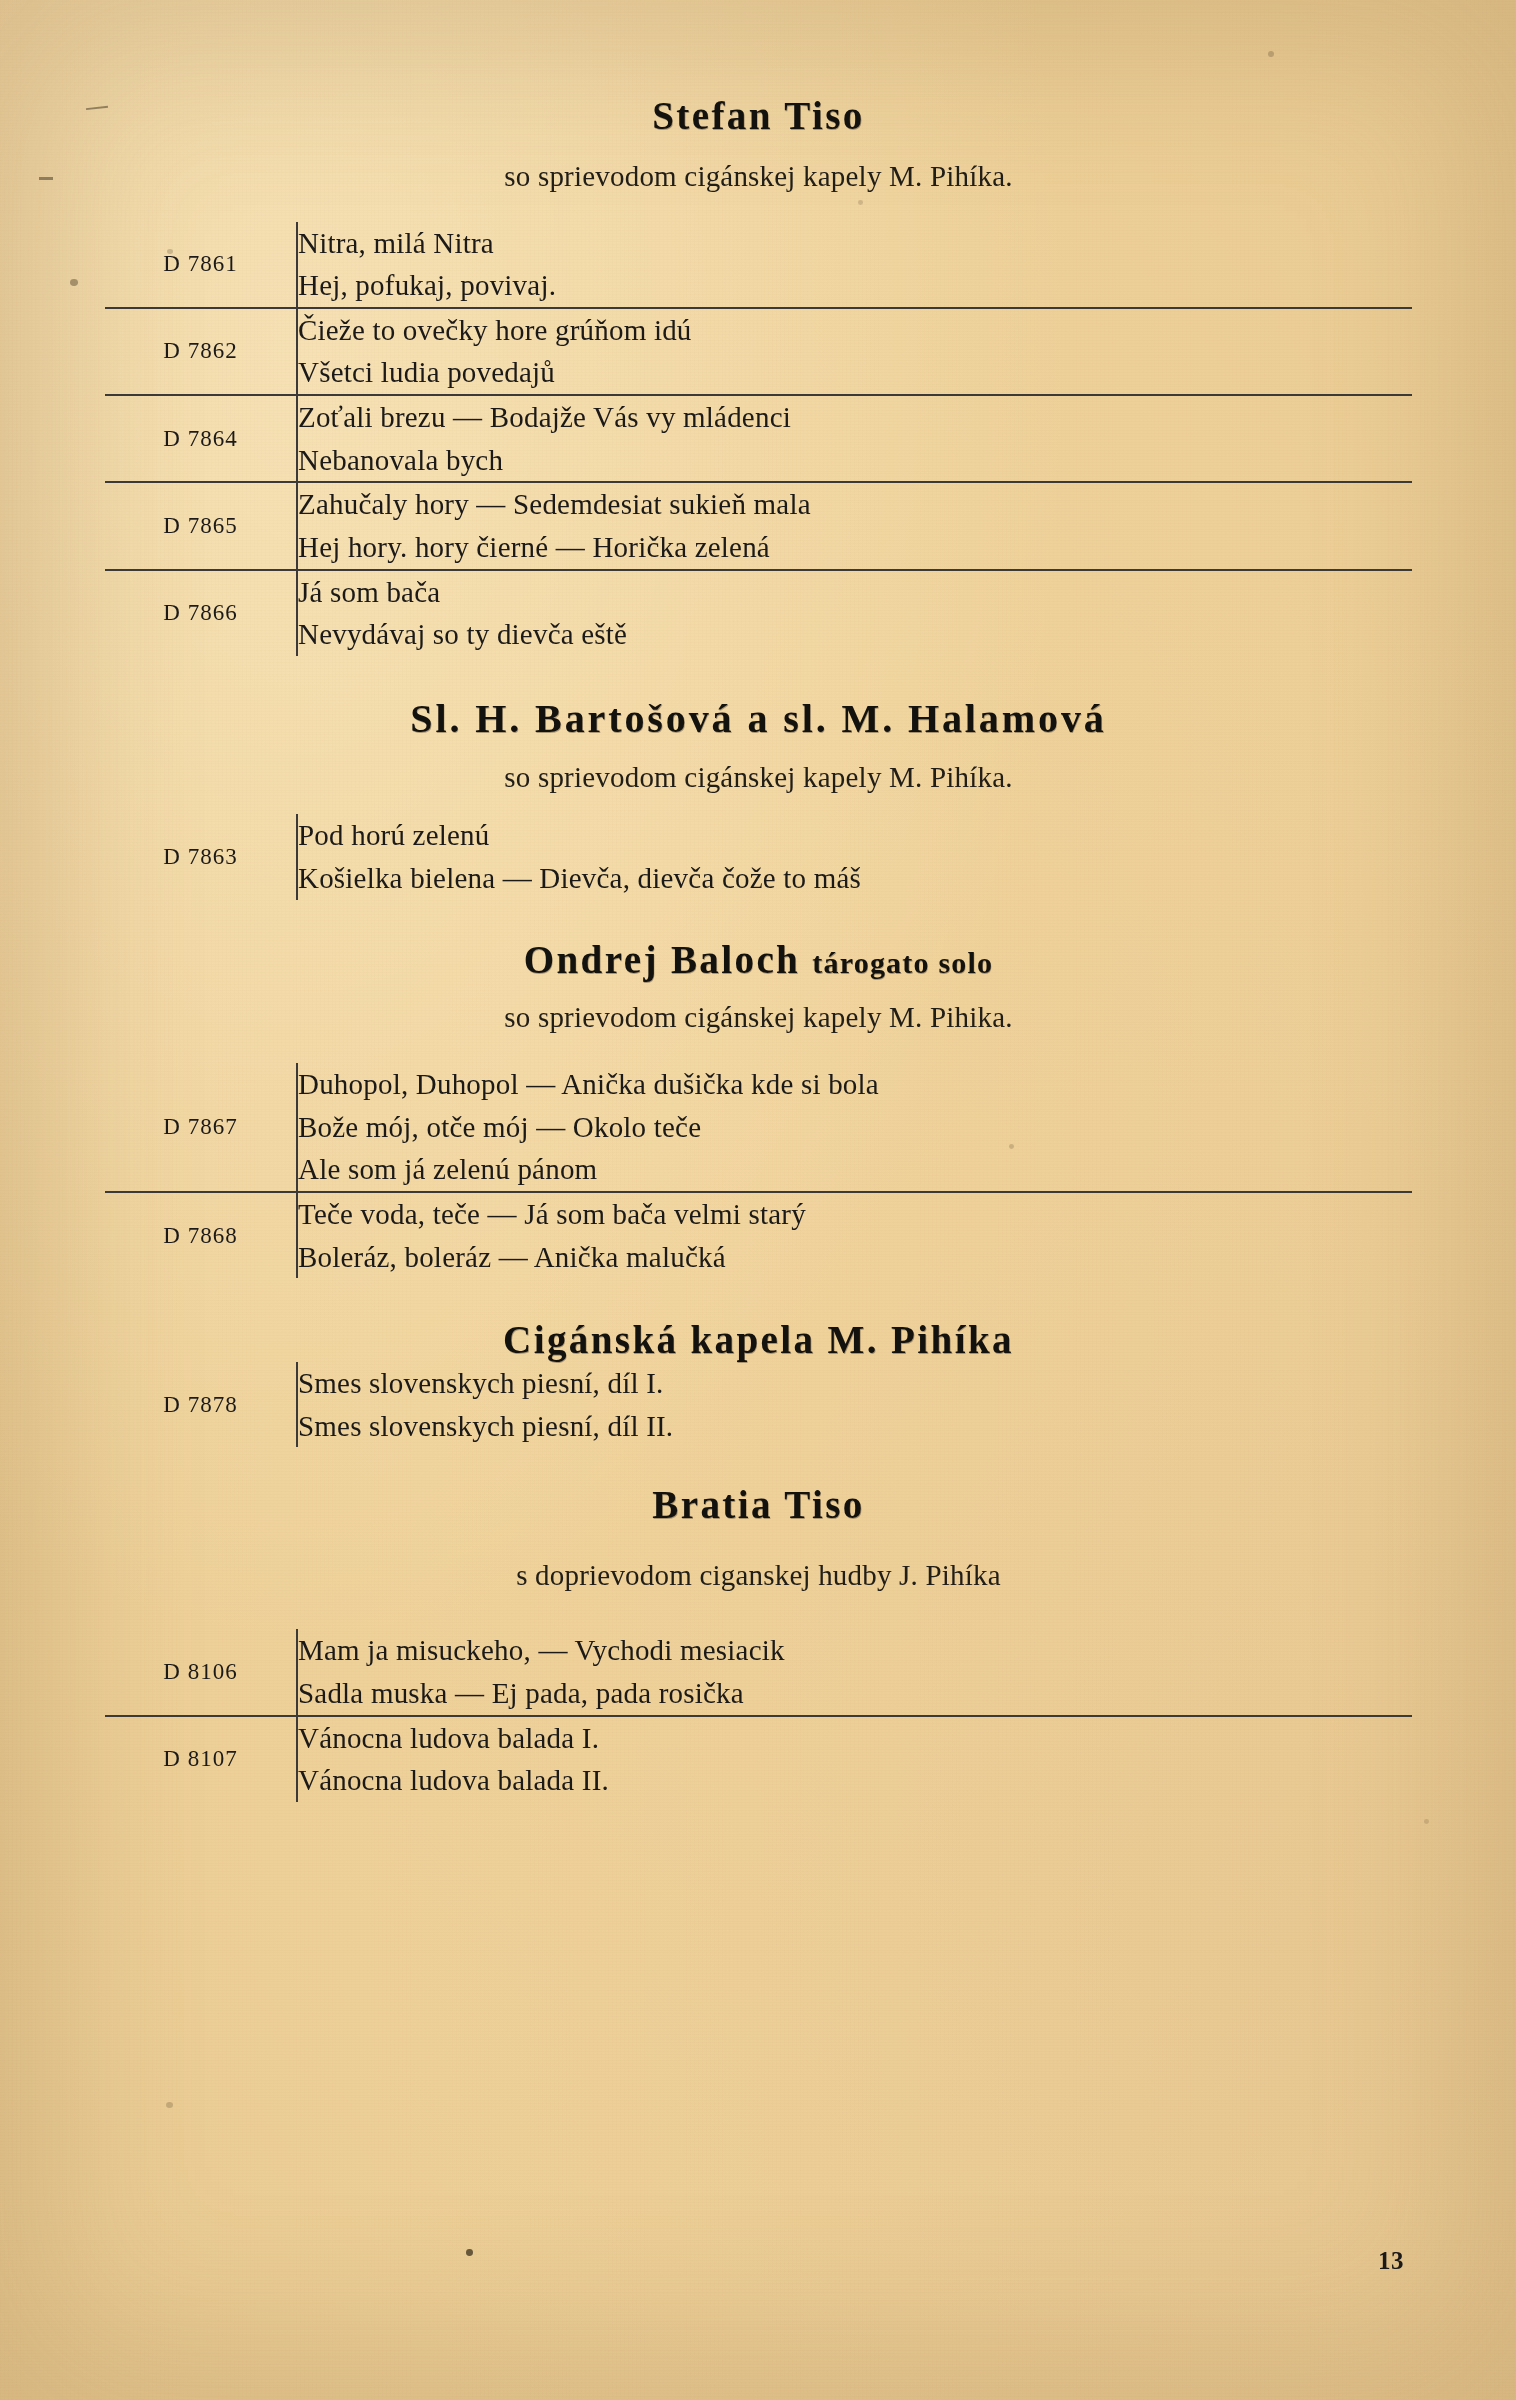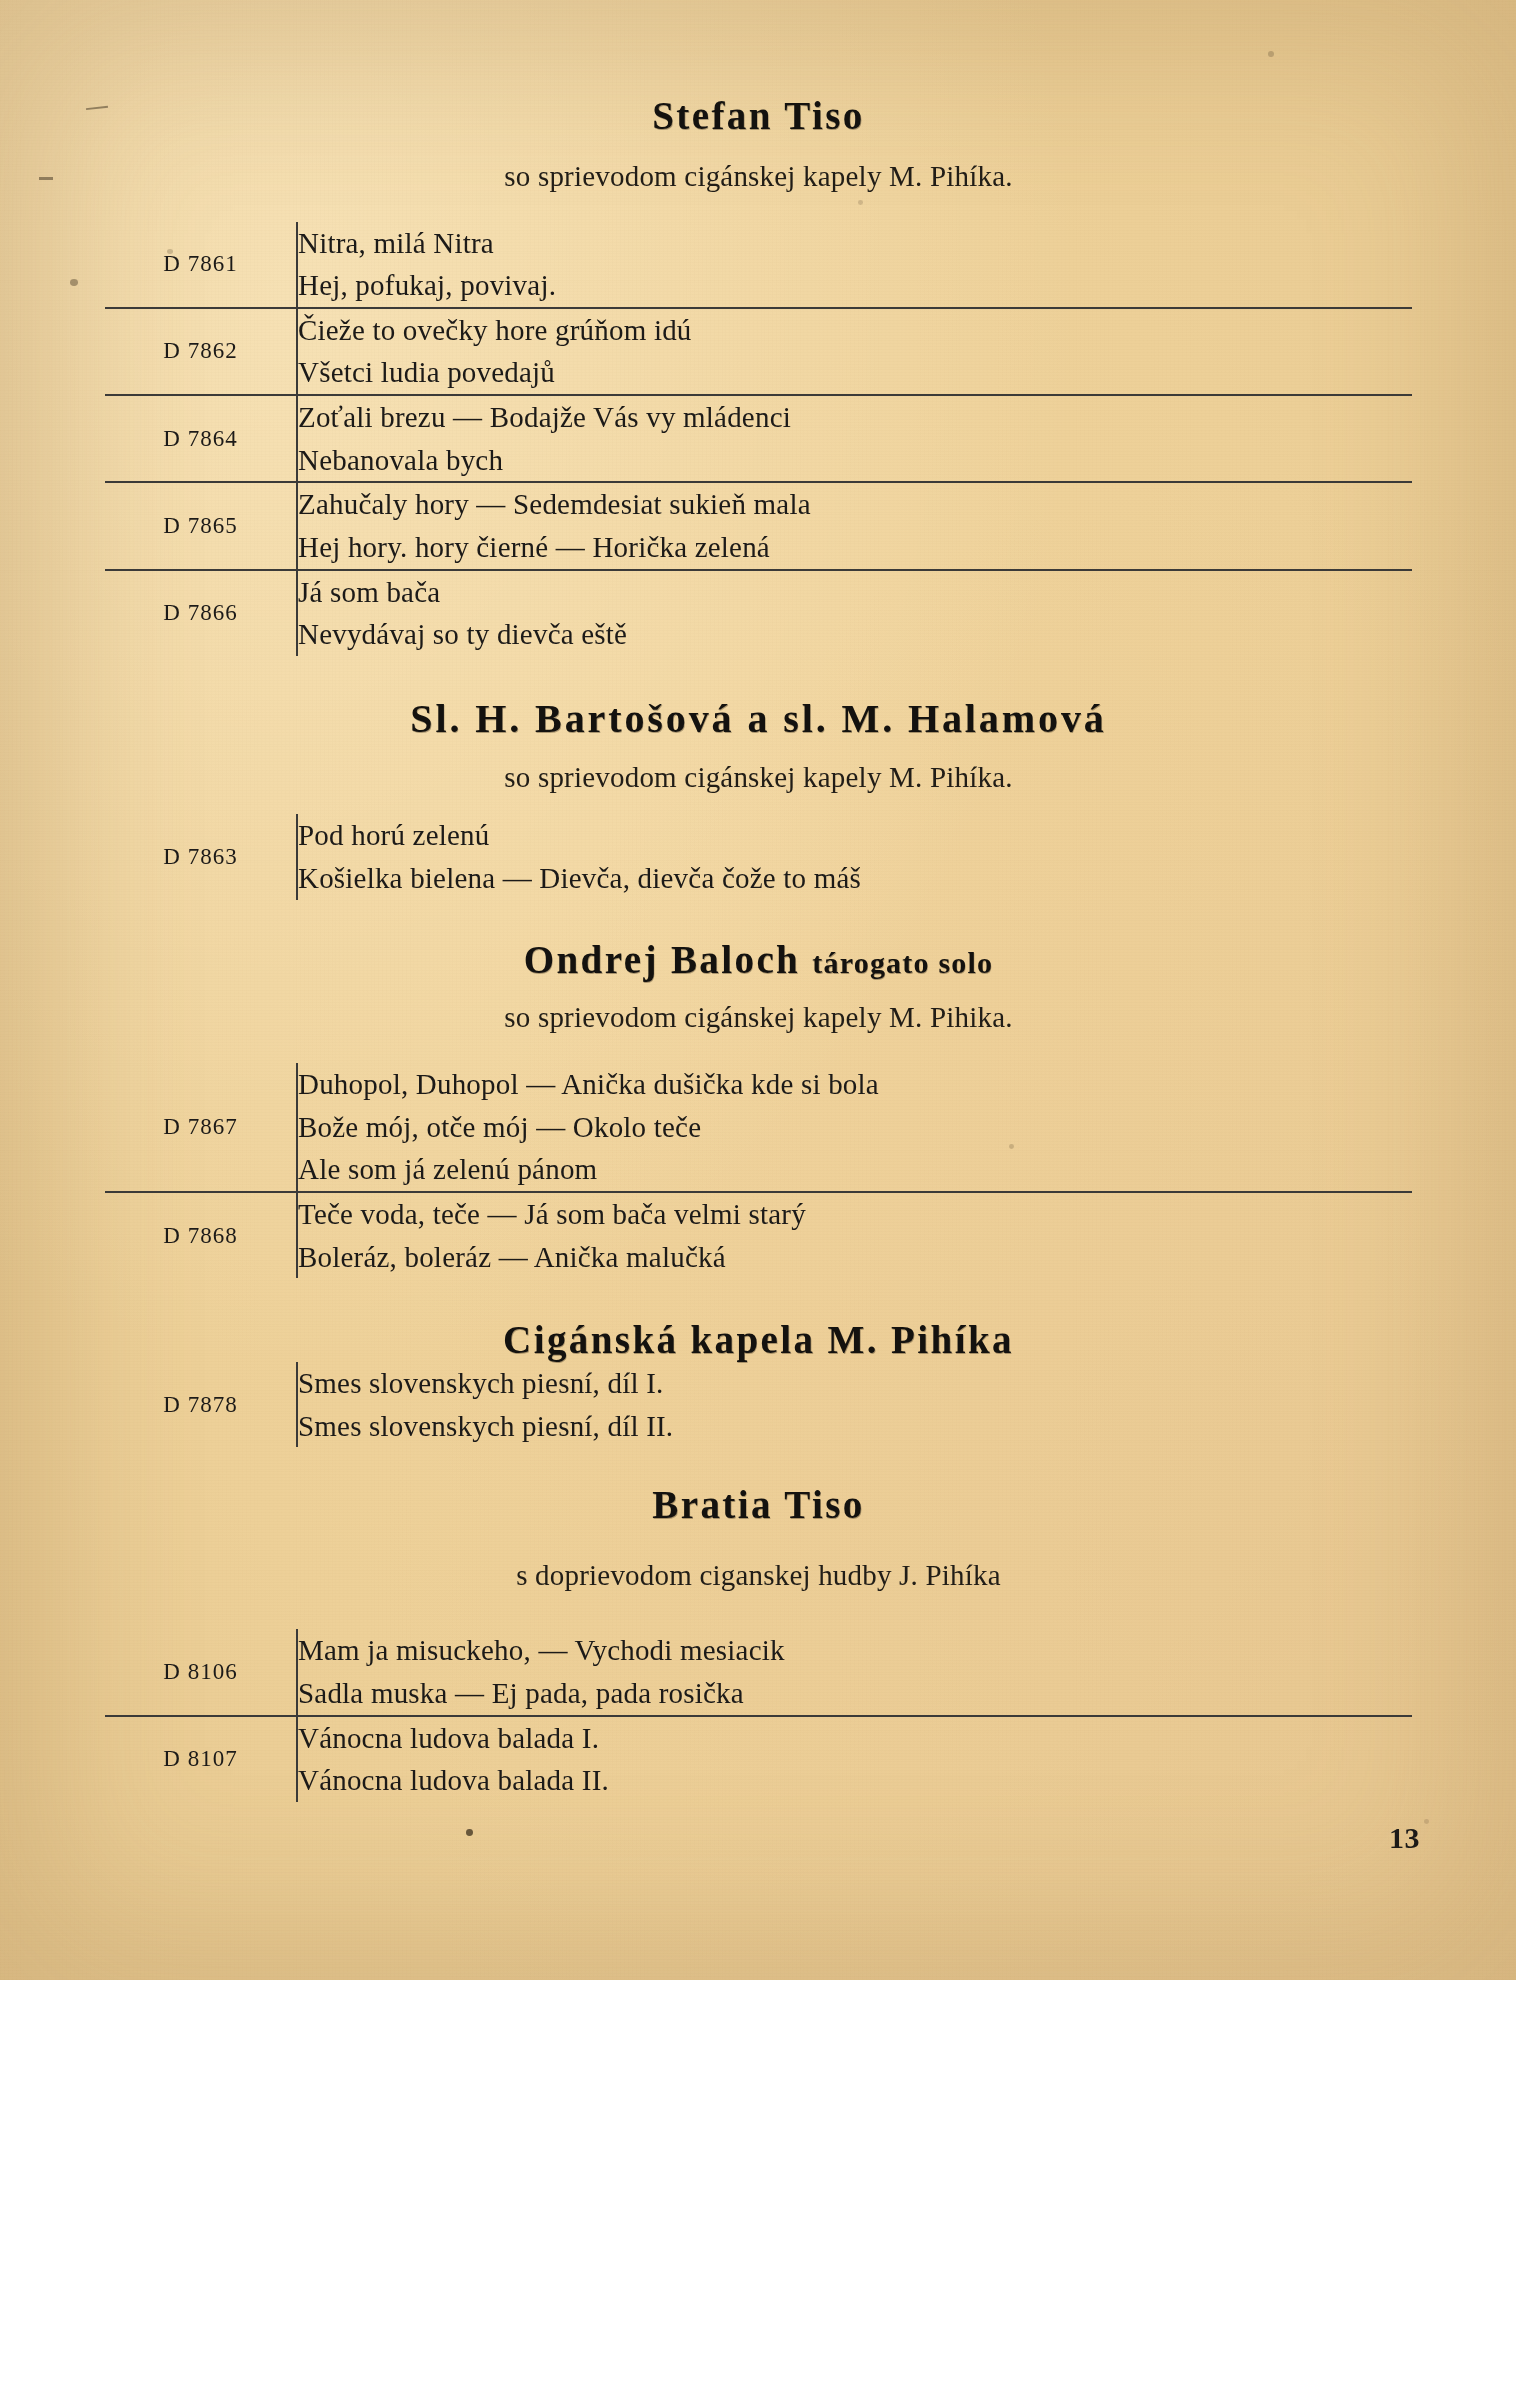--- a/index.html
+++ b/index.html
@@ -3,21 +3,21 @@
 <meta charset="utf-8">
 <style>
   html, body {
     margin: 0;
     padding: 0;
     background: #ffffff;
   }
   .page {
     position: relative;
     width: 1517px;
-    height: 1980px;
+    height: 2400px;
     background: #efd39a;
     background-image:
       radial-gradient(ellipse at 20% 15%, rgba(255,240,205,0.55) 0%, rgba(255,240,205,0) 45%),
       radial-gradient(ellipse at 85% 80%, rgba(228,193,140,0.45) 0%, rgba(228,193,140,0) 50%),
       radial-gradient(ellipse at 50% 50%, rgba(243,214,160,0.6) 0%, rgba(231,199,146,0.25) 60%, rgba(214,180,126,0.35) 100%);
     overflow: hidden;
     font-family: "Liberation Serif", serif;
     color: #1c1a18;
   }
   
@@ -104,23 +104,23 @@
   }
   td.titles .line {
     font-size: 29px;
     line-height: 1.47;
     letter-spacing: 0.2px;
     white-space: nowrap;
   }
 
   .folio {
     position: absolute;
-    right: 97px;
+    right: 113px;
     bottom: 125px;
-    font-size: 30px;
+    font-size: 25px;
     font-weight: bold;
     letter-spacing: 0.5px;
   }
   .bottom-dot {
     position: absolute;
     left: 466px;
     bottom: 144px;
     width: 6.8px; height: 6.8px;
     background: rgba(60,48,30,0.75);
     border-radius: 50%;

